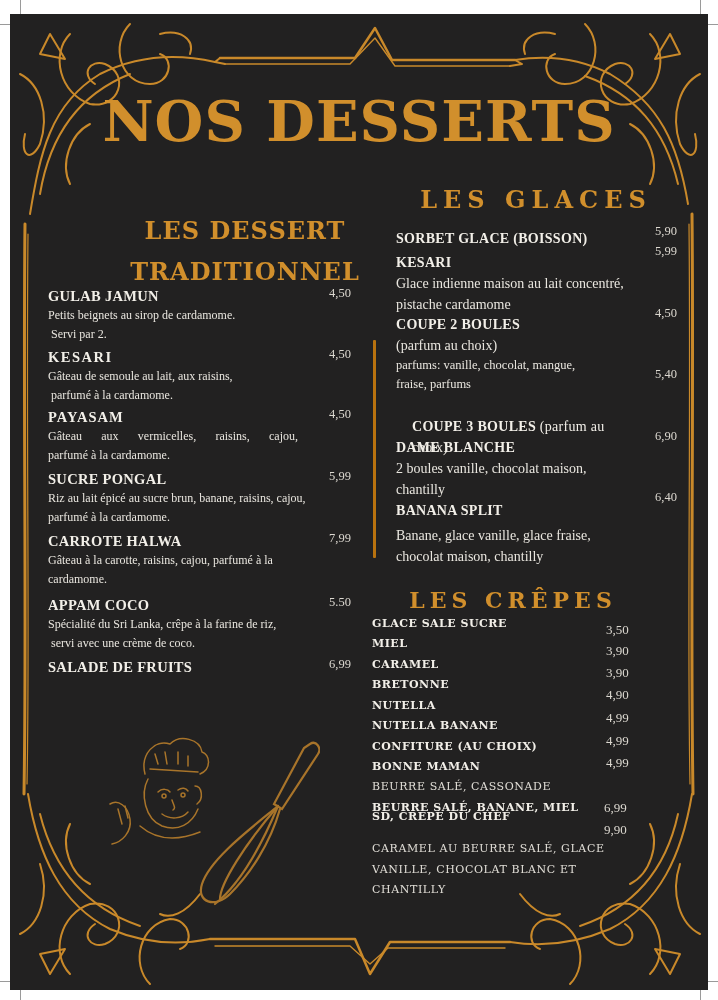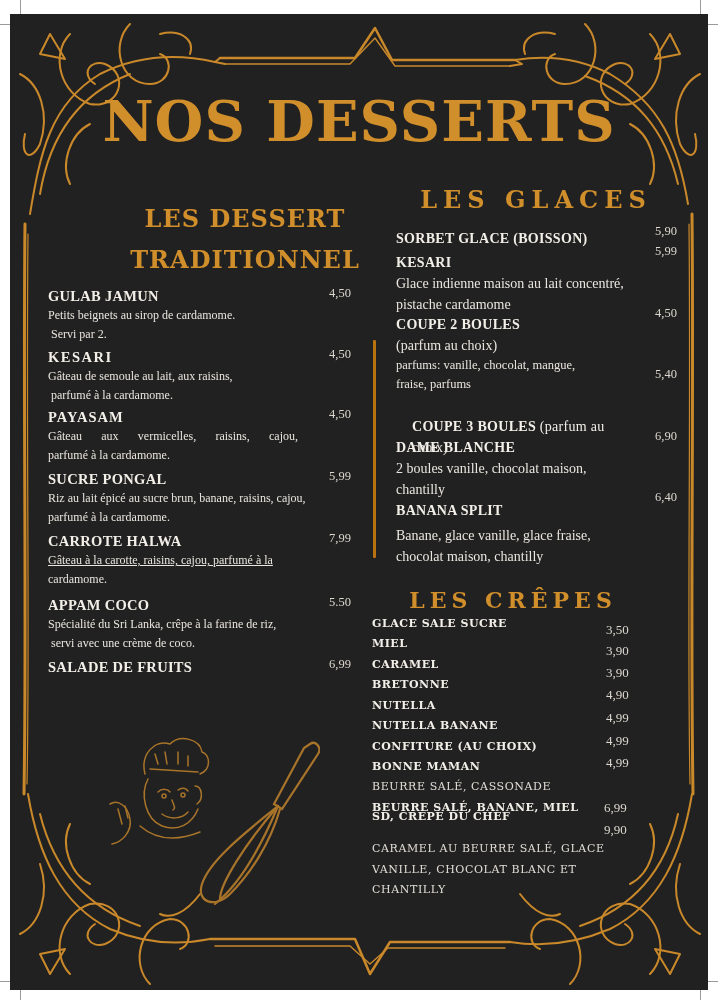--- a/index.html
+++ b/index.html
@@ -15,21 +15,21 @@
   .frame-svg { position: absolute; left: 0; top: 0; width: 698px; height: 976px; pointer-events: none; }
   .title {
     position: absolute; left: 0; width: 698px; top: 74px; text-align: center;
     font-family: "DejaVu Serif", serif; font-weight: bold; font-size: 56px; letter-spacing: 1px;
     color: #d18f2c; margin: 0;
   }
   .section-title {
     position: absolute; color: #d18f2c; font-family: "DejaVu Serif", serif; font-weight: bold;
     text-align: center; margin: 8px;
   }
-  .st-trad { left: 62px; width: 330px; top: 176px; font-size: 24px; line-height: 41px; letter-spacing: 1px; }
+  .st-trad { left: 62px; width: 330px; top: 188px; font-size: 24px; line-height: 41px; letter-spacing: 1px; }
   .st-glaces { left: 392px; width: 252px; top: 163px; font-size: 24px; letter-spacing: 6px; }
   .st-crepes { left: 380px; width: 230px; top: 565px; font-size: 22px; letter-spacing: 5px; }
 
   .item { position: absolute; color: #f2efe8; }
   .item .name { font-family: "Liberation Serif", serif; font-weight: bold; font-size: 14.5px; letter-spacing: 0.3px; white-space: nowrap; }
   .item .desc { font-family: "Liberation Serif", serif; font-size: 12px; line-height: 19px; color: #e9e6df; }
   .item .price { position: absolute; font-family: "Liberation Serif", serif; font-size: 12.5px; color: #dcd8d0; }
 
   .left .name { line-height: 20px; }
   .left { left: 38px; width: 310px; }
@@ -146,21 +146,21 @@
   <div class="item left" style="top:455px;">
     <div class="name">SUCRE PONGAL</div>
     <div class="price">5,99</div>
     <div class="desc" style="white-space:nowrap;">Riz au lait épicé au sucre brun, banane, raisins, cajou,</div>
     <div class="desc">parfumé à la cardamome.</div>
   </div>
 
   <div class="item left" style="top:517px;">
     <div class="name">CARROTE HALWA</div>
     <div class="price">7,99</div>
-    <div class="desc" style="white-space:nowrap;text-decoration:underline;">Gâteau à la carotte, raisins, cajou, parfumé à la</div>
+    <div class="desc" style="white-space:nowrap;">Gâteau à la carotte, raisins, cajou, parfumé à la</div>
     <div class="desc">cardamome.</div>
   </div>
 
   <div class="item left" style="top:581px;">
     <div class="name">APPAM COCO</div>
     <div class="price">5.50</div>
     <div class="desc" style="white-space:nowrap;">Spécialité du Sri Lanka, crêpe à la farine de riz,</div>
     <div class="desc" style="white-space:pre;"> servi avec une crème de coco.</div>
   </div>
 

